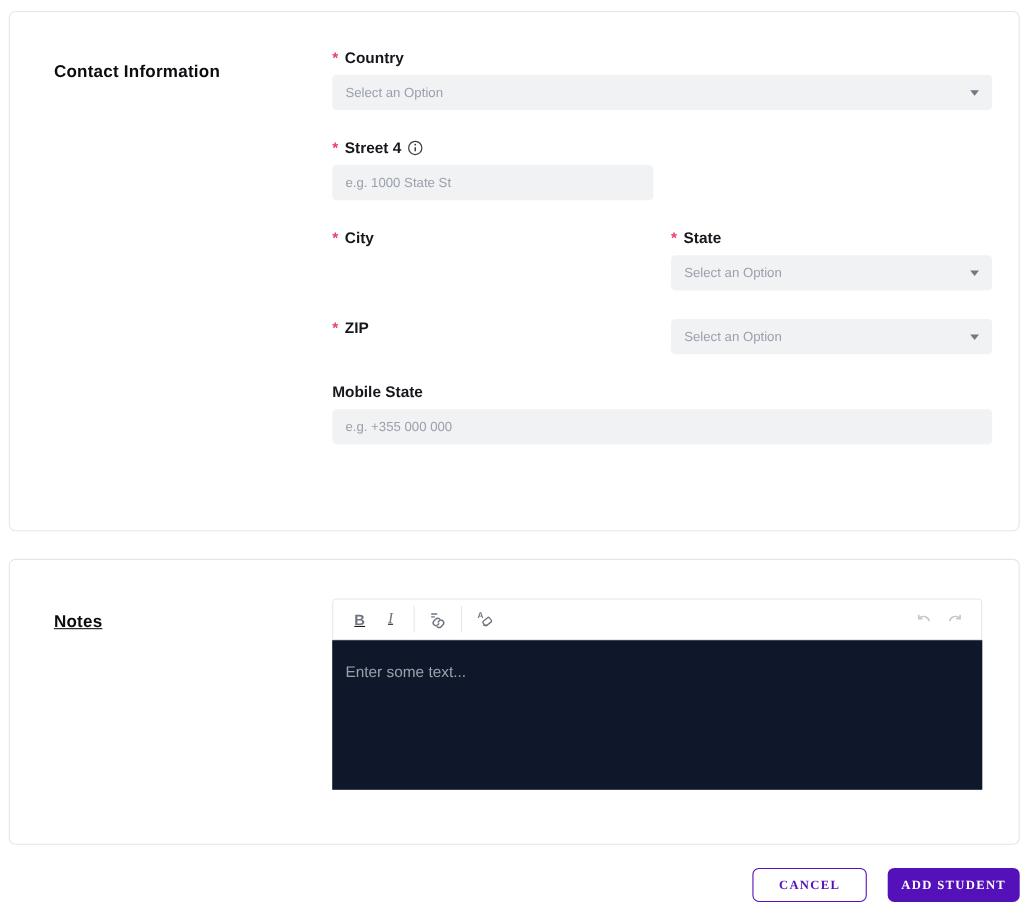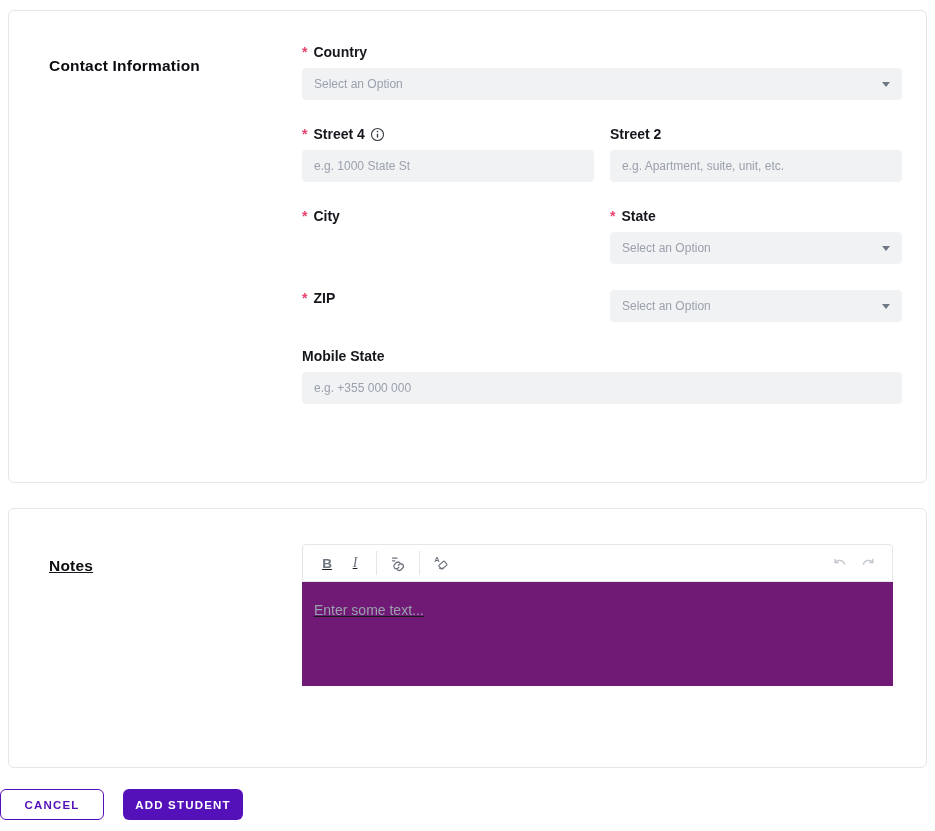--- a/index.html
+++ b/index.html
@@ -77,30 +77,30 @@
     background: none; border: none; border-radius: 3px;
     color: #6e747e; font-family: inherit; cursor: pointer;
     padding: 0;
   }
   .tbtn.bold   { font-weight: 700; font-size: 13.5px; }
   .tbtn.italic { font-style: italic; font-family: "Liberation Serif", serif; font-size: 14px; }
   .tbtn.disabled { color: #c4c8cd; cursor: default; }
   .tb-divider { width: 1px; height: 24px; background: #e4e6ea; margin: 0 7px; flex: none; }
   .tb-spacer { flex: 1; }
   .editor-body {
-    height: 104px; background: #701a75;
+    height: 136px; background: #0f172a;
     padding: 20px 12px;
     font-size: 14px; color: #9aa1ac;
     cursor: text;
   }
 
   
   .footer {
     margin: 21px 8px 0 0;
-    display: flex; gap: 19px;
+    display: flex; justify-content: flex-end; gap: 19px; font-family: Liberation Serif, serif;
   }
   .btn {
     height: 31px; border-radius: 6px;
     font-family: inherit; font-size: 11.5px; font-weight: 700;
     letter-spacing: 1.2px; cursor: pointer;
   }
   .btn-cancel  { width: 104px; background: #fff; border: 1px solid #5511b9; color: #5511b9; }
   .btn-primary { width: 120px; background: #5511b9; border: none; color: #ffffff; }
 </style>
 </head>
@@ -131,26 +131,20 @@
           <span>Street 4</span>
           <span class="info-icon">
             <svg width="15" height="15" viewBox="0 0 16 16" fill="none" stroke="currentColor" stroke-width="1.2">
               <circle cx="8" cy="8" r="6.4"></circle>
               <line x1="8" y1="7.2" x2="8" y2="11.3" stroke-width="1.5"></line>
               <circle cx="8" cy="4.8" r="0.9" fill="currentColor" stroke="none"></circle>
             </svg>
           </span>
         </div>
         <input class="text-input" placeholder="e.g. 1000 State St" style="">
-      </div>
-      <div class="field half">
-        <div class="label">
-          <span>Street 2</span>
-        </div>
-        <input class="text-input" placeholder="e.g. Apartment, suite, unit, etc." style="">
       </div>
     </div>
 
     <div class="row">
       <div class="field half">
         <div class="label">
           <span class="req">*</span>
           <span>City</span>
         </div>
       </div>

